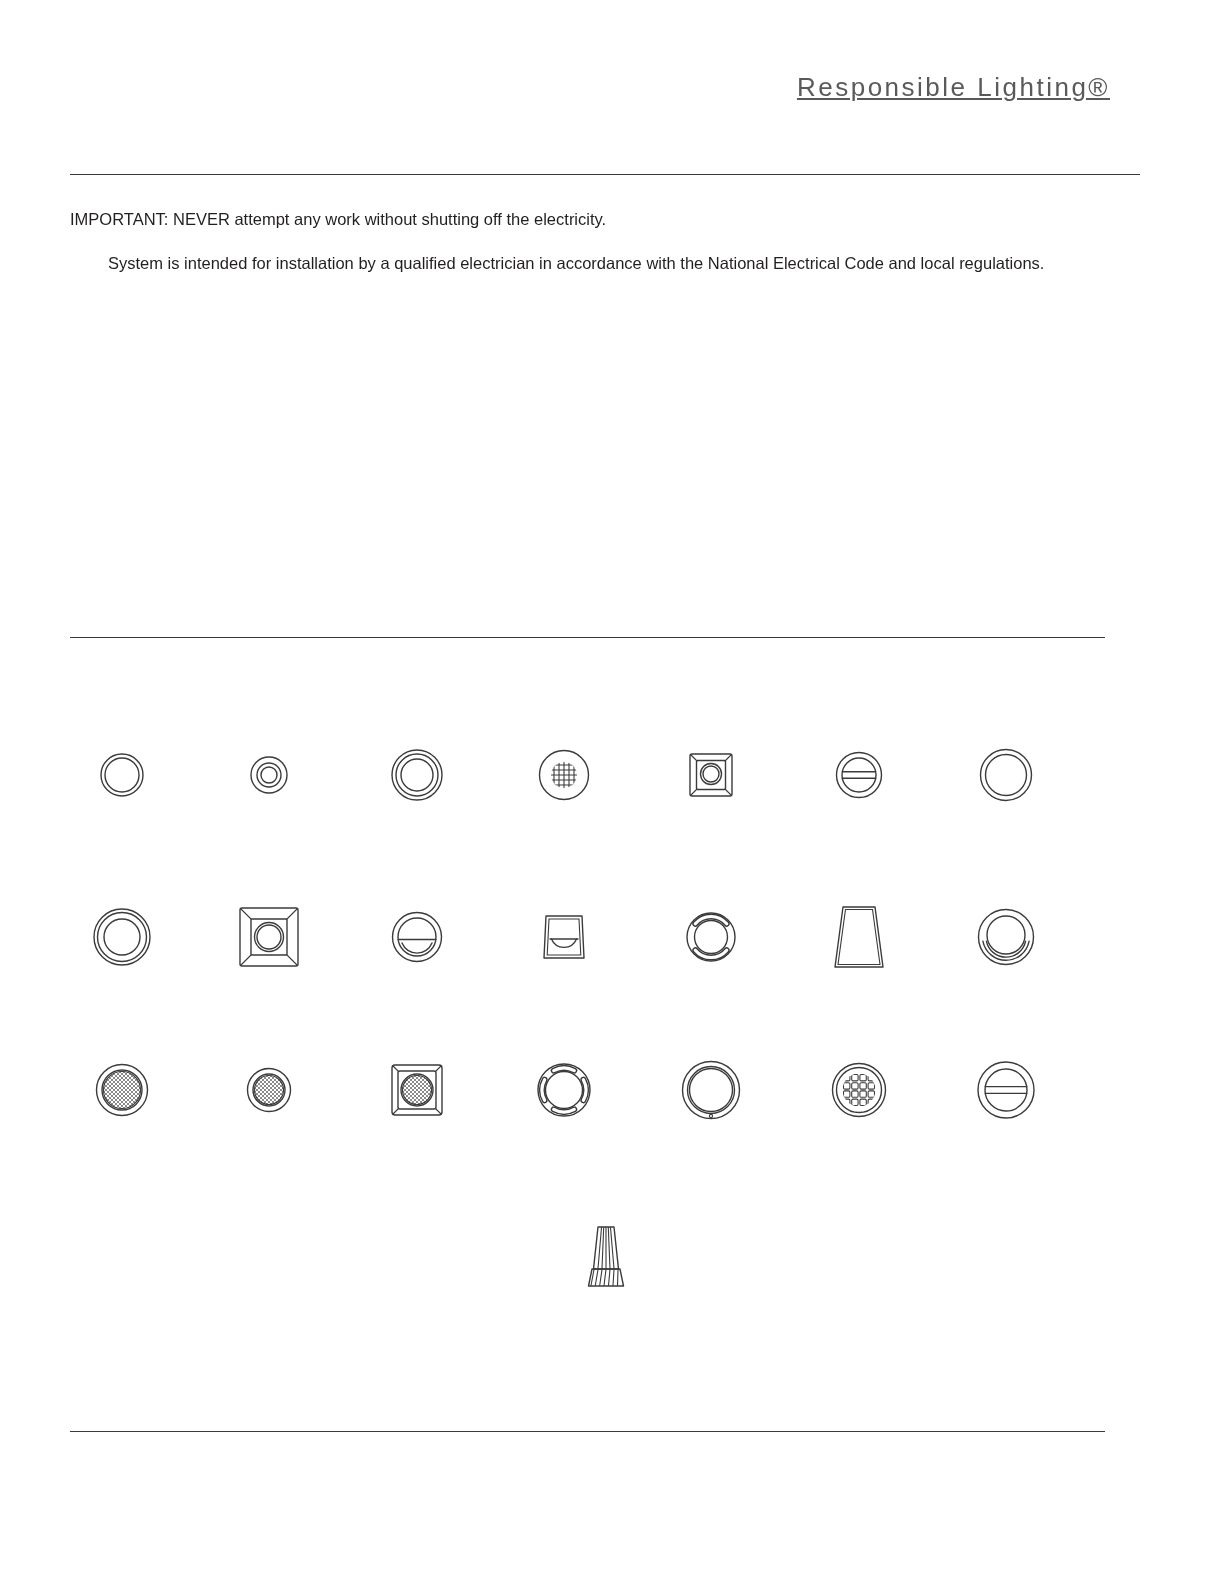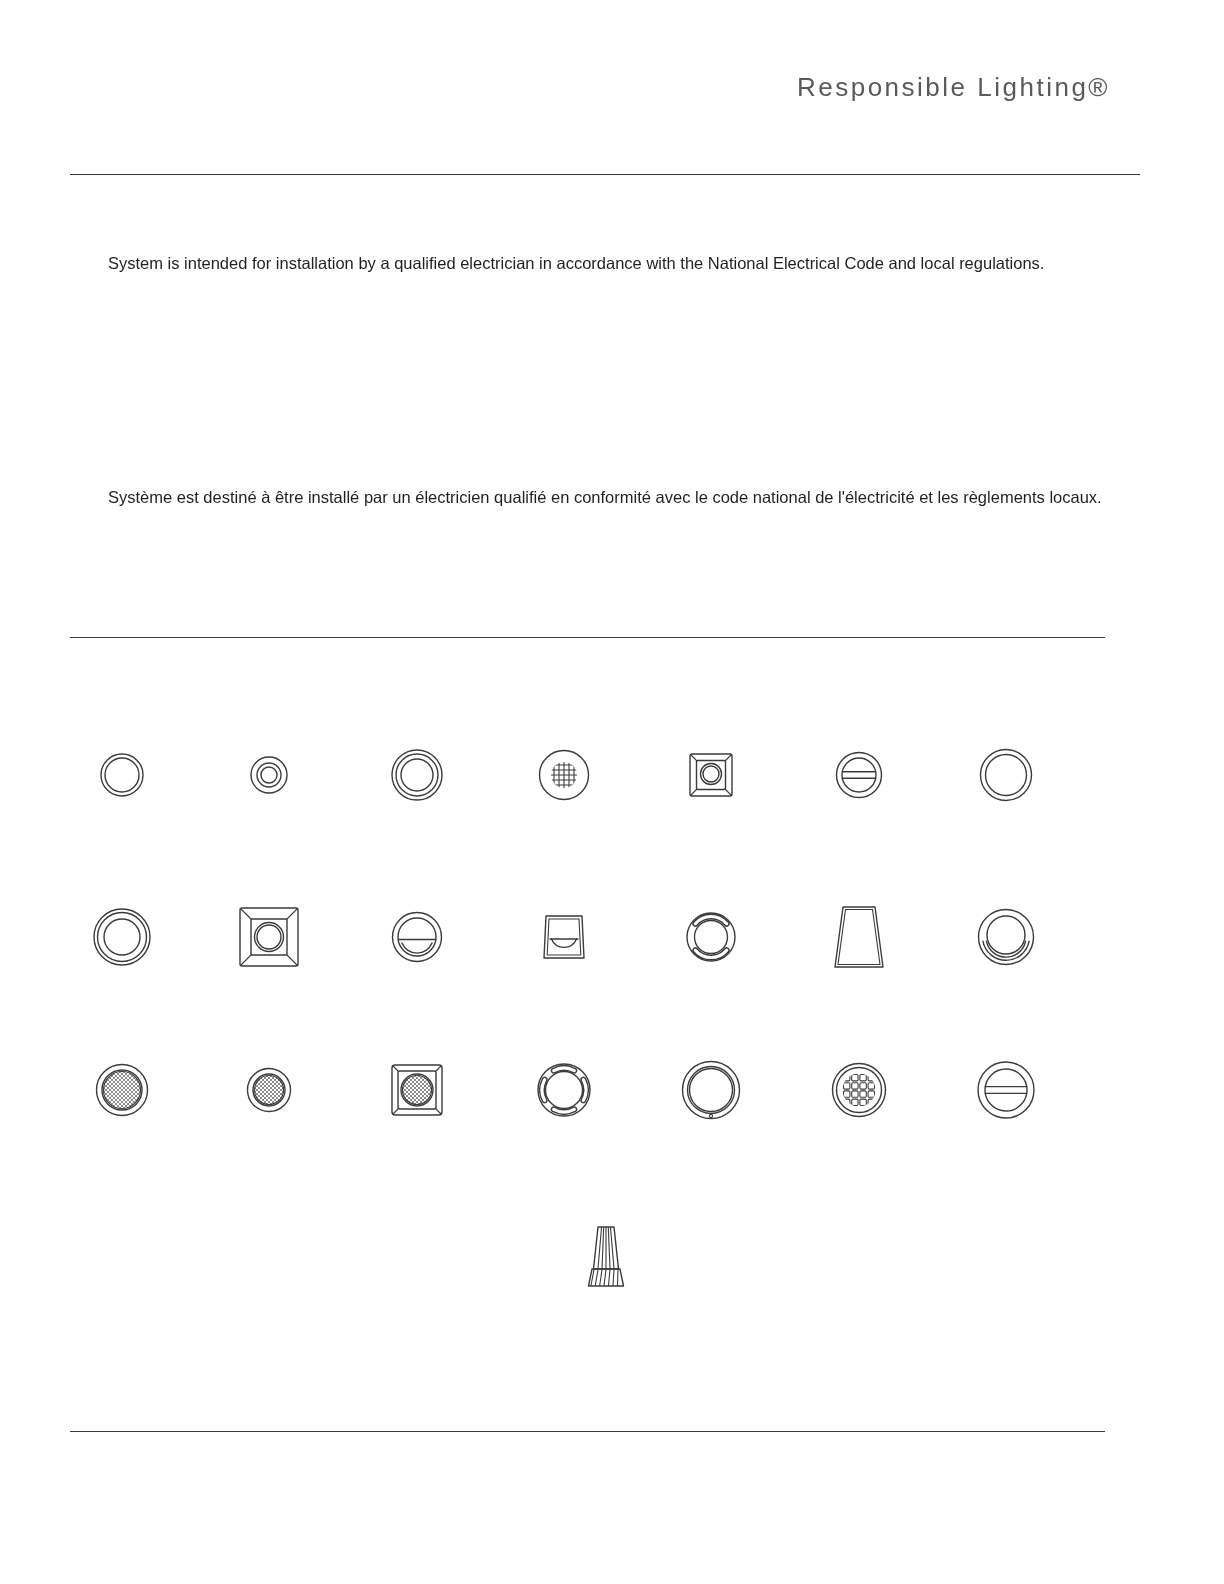--- a/index.html
+++ b/index.html
@@ -22,20 +22,21 @@
     white-space:nowrap;
     line-height:1.05;
   }
   .logo-tag{
     font-size:26px;
     letter-spacing:2.5px;
     color:#5a5a5c;
     margin-top:4px;
     padding-right:30px;
     white-space:nowrap;
+    text-decoration:underline;
   }
   
   .rule{position:absolute;height:0;border-top:1.5px solid #3a3a3c;}
   .rule-top{top:174px;left:70px;width:1070px;}
   .rule-mid{top:637px;left:70px;width:1035px;border-top-width:1.2px;}
   .rule-bottom{top:1431px;left:70px;width:1035px;border-top-width:1.2px;}
   
   .tline{position:absolute;font-size:16.5px;line-height:1.35;white-space:nowrap;}
   .t1{top:208px;left:70px;}
   .t2{top:252px;left:108px;text-align:right;}
@@ -64,22 +65,22 @@
 <div class="page">
 
   <div class="logo-block">
     <div class="logo-tag">Responsible Lighting®</div>
   </div>
 
   <div class="rule rule-top"></div>
   <div class="rule rule-mid"></div>
   <div class="rule rule-bottom"></div>
 
+  <div class="tline t1">IMPORTANT: NEVER attempt any work without shutting off the electricity.</div>
   <div class="tline t2">System is intended for installation by a qualified electrician in accordance with the National Electrical Code and local regulations.</div>
-  <div class="tline t4">Système est destiné à être installé par un électricien qualifié en conformité avec le code national de l'électricité et les règlements locaux.</div>
 
   <div class="icon-row row-1">
 
     <div class="cell">
       <svg class="ic" width="48" height="48">
         <circle class="lw" cx="24" cy="24" r="21"></circle>
         <circle class="lw" cx="24" cy="24" r="17"></circle>
       </svg>
     </div>
 

